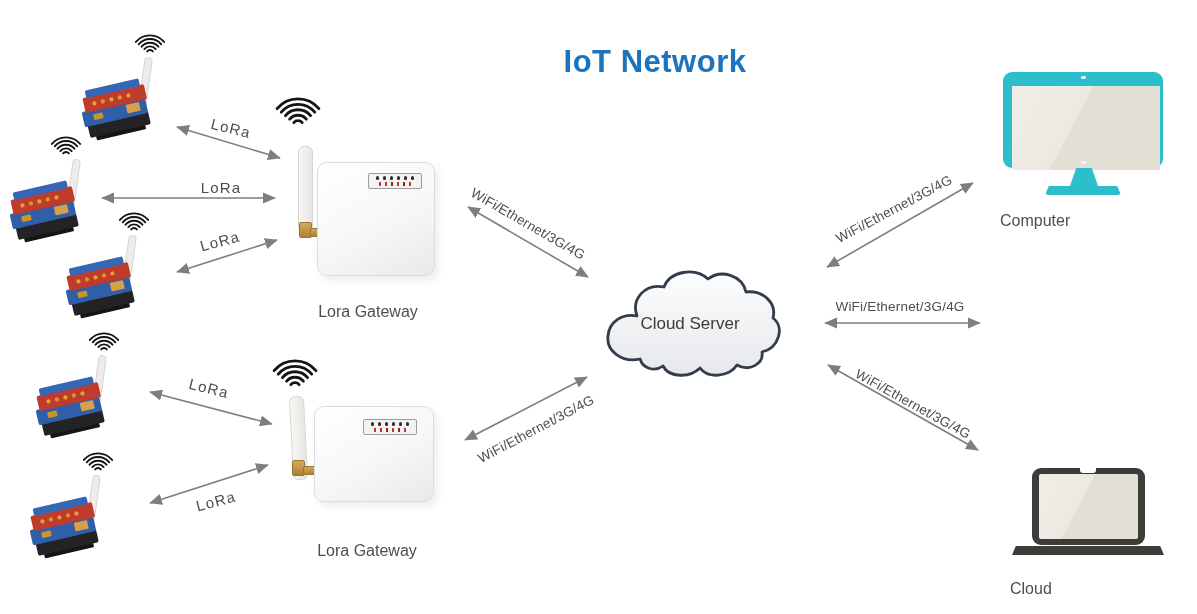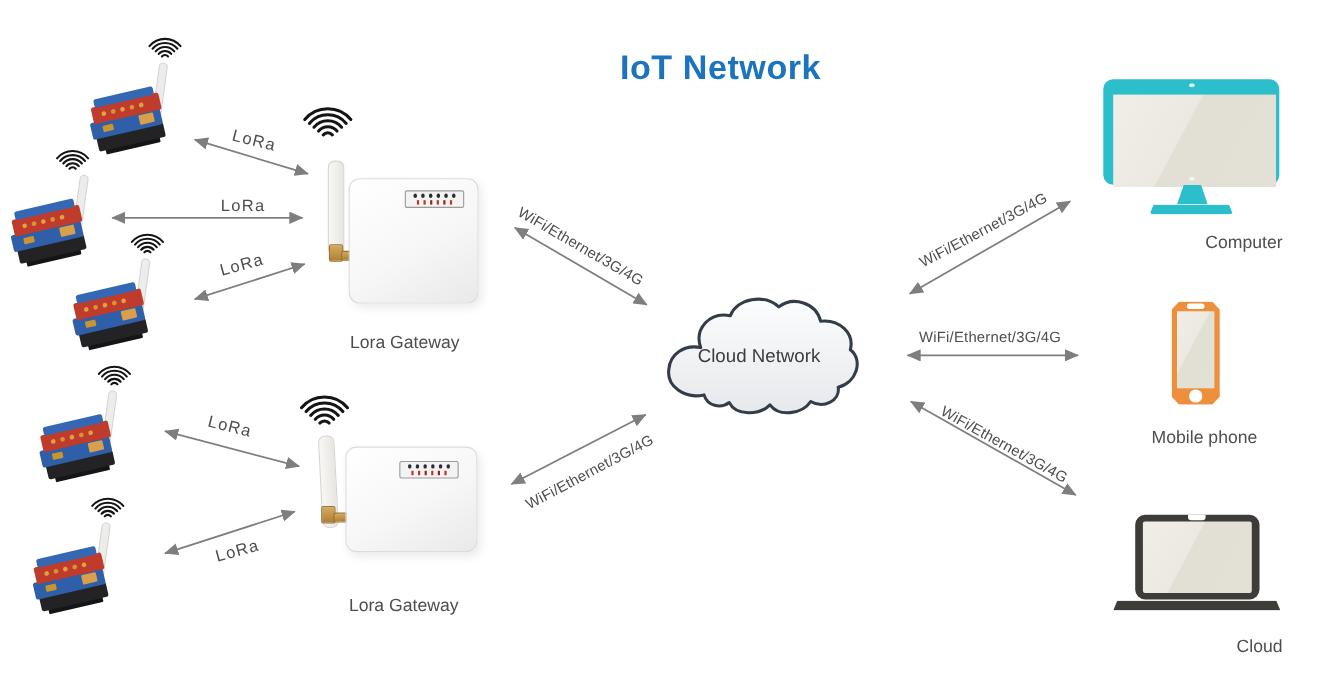--- a/index.html
+++ b/index.html
@@ -57,21 +57,21 @@
   .cloud { position:absolute; left:598px; top:260px; width:184px; height:124px; }
   .cloud svg { position:absolute; left:0; top:0; width:100%; height:100%; }
   .cloud-label {
     position:absolute; left:0; top:0; width:100%; height:100%;
     display:flex; align-items:center; justify-content:center;
     font-size:17px; color:#3b3b3b; padding-top:4px; box-sizing:border-box;
   }
 
   
   .device-card { position:absolute; }
-  .dev-label { position:absolute; left:0; width:100%; text-align:right; font-size:16px; color:var(--label_gray,#4d4d4d); }
+  .dev-label { position:absolute; left:0; width:100%; text-align:left; font-size:16px; color:var(--label_gray,#4d4d4d); }
   .screen-sheen {
     background:linear-gradient(118deg,#f0eee7 0%,#ebe9e1 42%,#e2dfd5 43%,#e3e0d6 100%);
   }
   .monitor { position:absolute; left:3px; top:8px; width:160px; height:96px; border-radius:9px; background:var(--computer_teal,#2dbecc); }
   .monitor-screen { position:absolute; left:9px; top:14px; width:148px; height:84px; }
   .monitor-dot { position:absolute; width:5px; height:3px; border-radius:2px; background:#eafafa; }
   .monitor-stand { position:absolute; left:70px; top:104px; width:28px; height:18px; background:var(--computer_teal,#2dbecc); clip-path:polygon(22% 0,78% 0,100% 100%,0 100%); }
   .monitor-base { position:absolute; left:45px; top:122px; width:76px; height:9px; background:var(--computer_teal,#2dbecc); clip-path:polygon(5% 0,95% 0,100% 100%,0 100%); border-radius:4px; }
 
   .phone-body { position:absolute; left:42px; top:8px; width:44px; height:94px; background:var(--phone_orange,#ee8f3e);
@@ -263,41 +263,34 @@
   <div class="cloud">
     <svg viewBox="0 0 184 122">
       <defs>
         <linearGradient id="cgrad" x1="0" y1="0" x2="0" y2="1">
           <stop offset="0" stop-color="#fcfdfe"></stop>
           <stop offset="1" stop-color="#e6e8eb"></stop>
         </linearGradient>
       </defs>
       <path d="M 42,98 C 24,102 8,90 10,75 C 11,61 24,52 39,55 C 33,38 47,22 66,26 C 72,10 97,6 110,18 C 123,8 144,14 148,31 C 165,29 179,42 175,57 C 187,66 181,87 164,91 C 166,103 151,111 139,104 C 131,116 110,118 102,107 C 92,117 71,117 65,105 C 57,111 45,108 42,98 Z" fill="url(#cgrad)" stroke="var(--cloud_stroke,#333d49)" stroke-width="2.8" stroke-linejoin="round"></path>
     </svg>
-    <div class="cloud-label">Cloud Network</div>
+    <div class="cloud-label">Cloud Server</div>
   </div>
 
   <div class="device-card" style="left:1000px;top:64px;width:166px;height:170px">
     <div class="monitor">
       <div class="monitor-screen screen-sheen"></div>
       <div class="monitor-dot" style="left:78px;top:4px"></div>
       <div class="monitor-dot" style="left:78px;top:89px"></div>
     </div>
     <div class="monitor-stand"></div>
     <div class="monitor-base"></div>
     <div class="dev-label" style="top:148px">Computer</div>
   </div>
 
-  <div class="device-card" style="left:1023px;top:266px;width:120px;height:150px">
-    <div class="phone-body"></div>
-    <div class="phone-screen screen-sheen"></div>
-    <div class="phone-speaker"></div>
-    <div class="phone-home"></div>
-    <div class="dev-label" style="top:124px">Mobile phone</div>
-  </div>
 
   <div class="device-card" style="left:1010px;top:458px;width:156px;height:145px">
     <div class="laptop-screen"></div>
     <div class="laptop-inner screen-sheen"></div>
     <div class="laptop-notch"></div>
     <div class="laptop-base"></div>
     <div class="dev-label" style="top:122px">Cloud</div>
   </div>
 
 </div>

